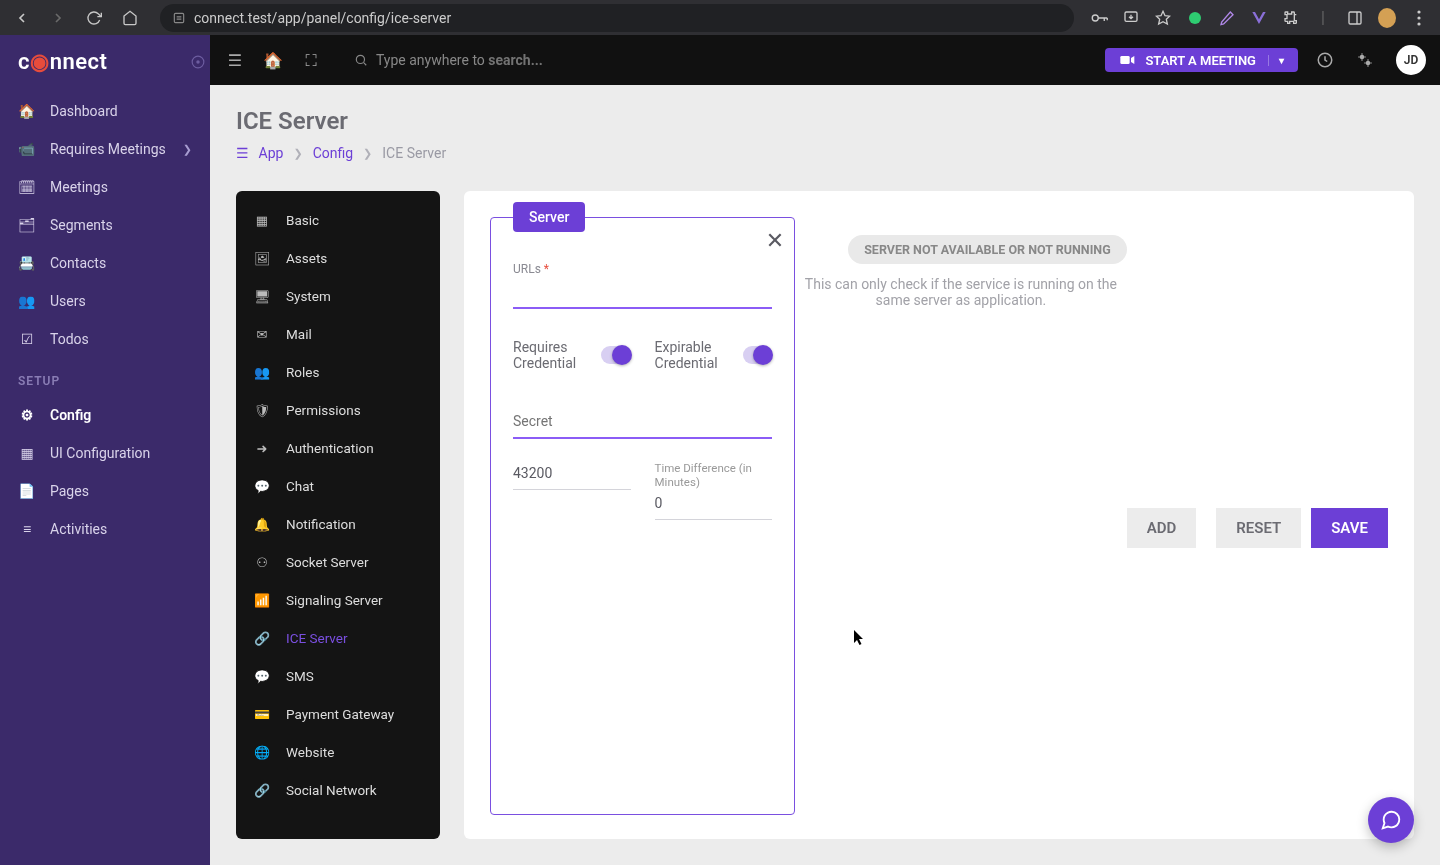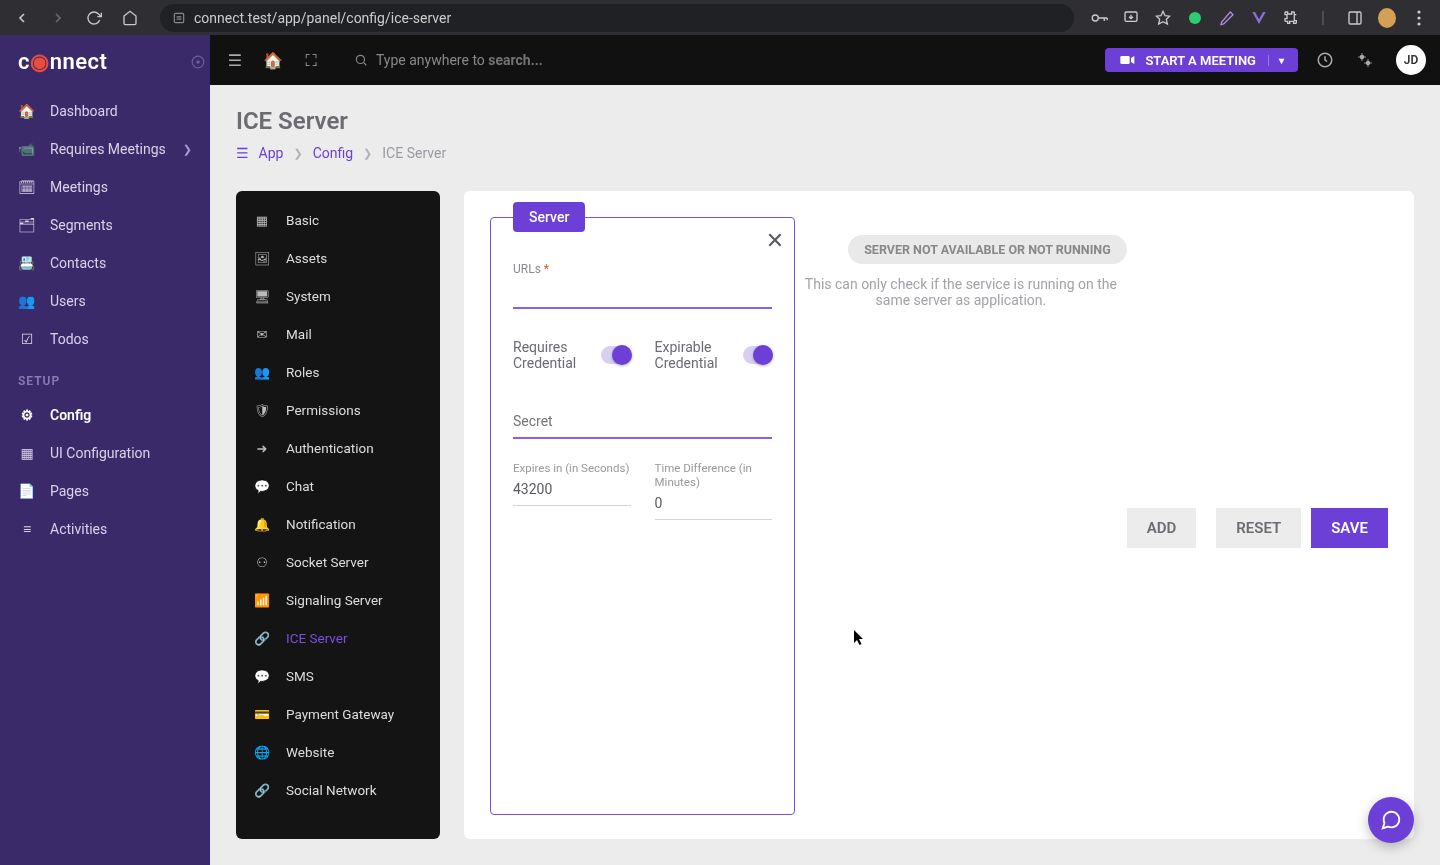--- a/index.html
+++ b/index.html
@@ -395,21 +395,20 @@
                 </div>
             </div>
           </div>
 
           <div class="field" style="margin-top:28px">
             <input class="field-input" type="text" placeholder="Secret" style="">
           </div>
 
           <div class="num-row">
             <div class="nfield">
-              <span class="nlabel">Expires in (in Seconds)</span>
               <input class="nvalue" type="text" value="43200" style="">
             </div>
             <div class="nfield">
               <span class="nlabel">Time Difference (in Minutes)</span>
               <input class="nvalue" type="text" value="0" style="">
             </div>
           </div>
         </div>
 
         <div class="status-block">

